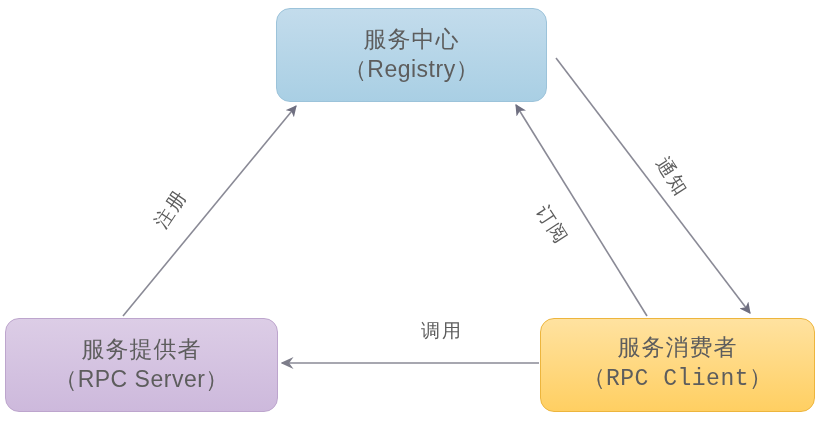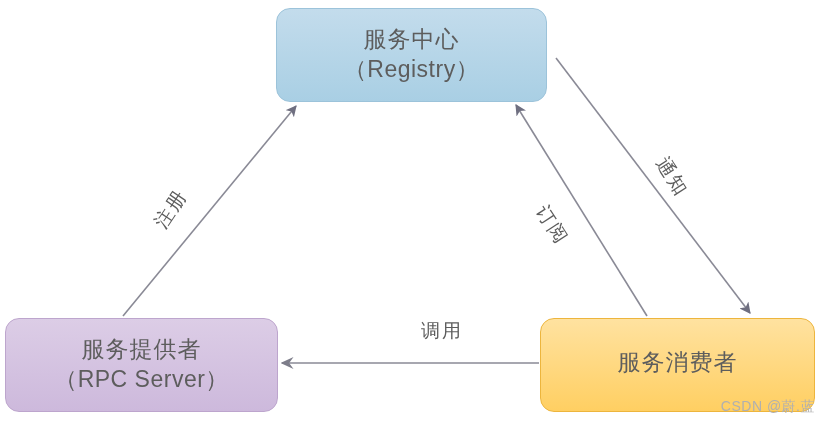--- a/index.html
+++ b/index.html
@@ -141,22 +141,22 @@
     <div class="ln2">（Registry）</div>
   </div>
 
   <div class="node" id="node-provider">
     <div class="ln1">服务提供者</div>
     <div class="ln2">（RPC  Server）</div>
   </div>
 
   <div class="node" id="node-consumer">
     <div class="ln1">服务消费者</div>
+    <div class="ln2">（RPC  Client）</div>
   </div>
 
   <div class="edge-label" id="label-register">注册</div>
   <div class="edge-label" id="label-subscribe">订阅</div>
   <div class="edge-label" id="label-notify">通知</div>
   <div class="edge-label" id="label-invoke">调用</div>
 
-  <div id="watermark">CSDN @蔚.蓝</div>
 
 </div>
 
 </body></html>

